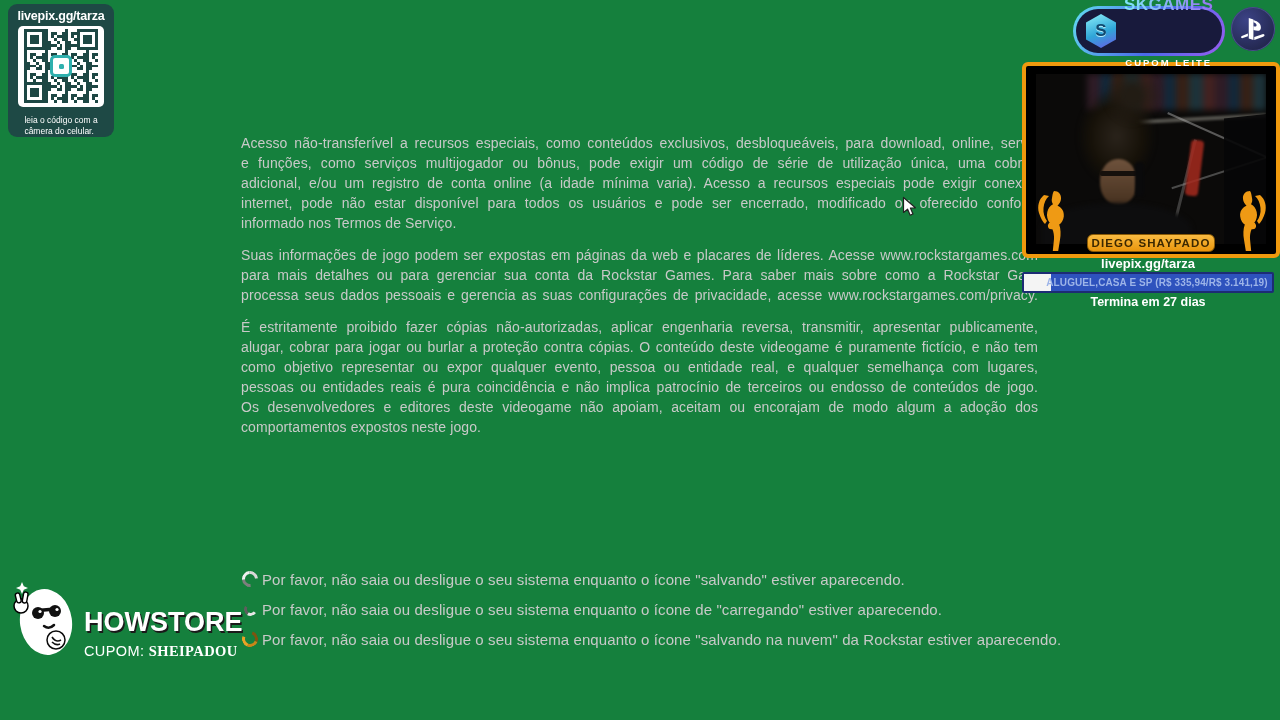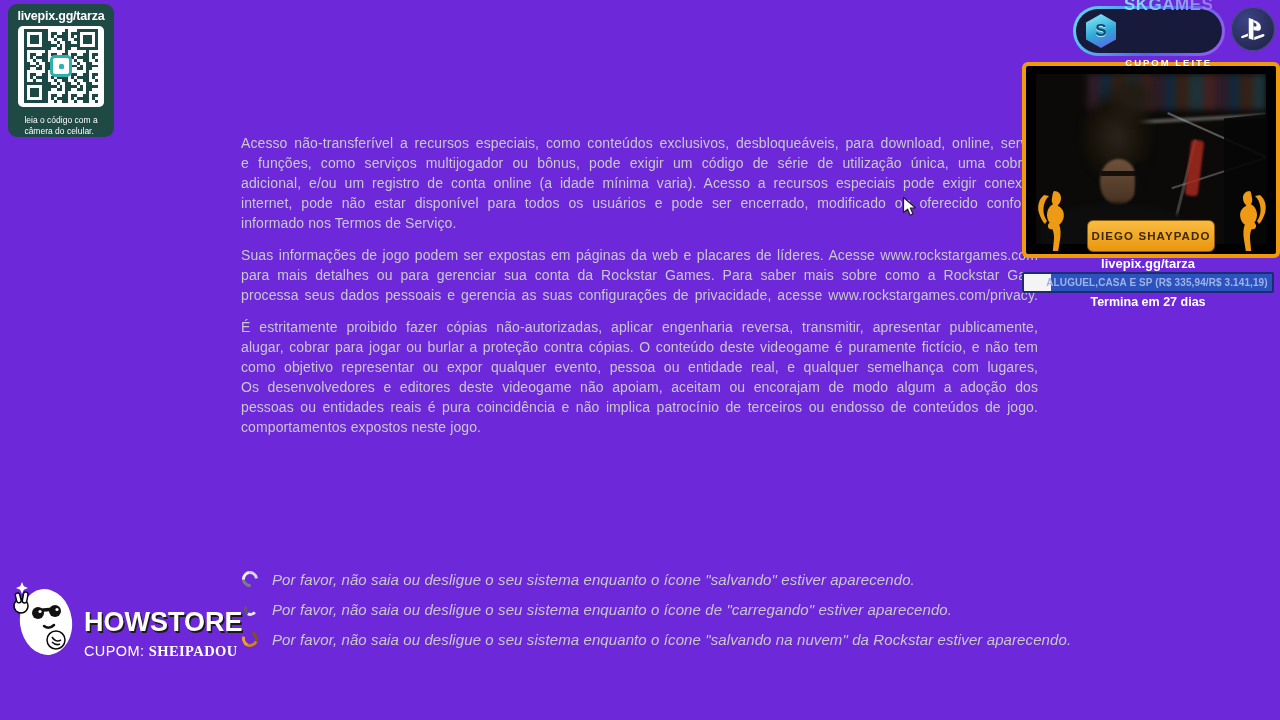--- a/index.html
+++ b/index.html
@@ -1,16 +1,16 @@
 <!DOCTYPE html>
 <html><head>
 <meta charset="utf-8">
 <style>
   html,body{margin:0;padding:0;background:#000;}
-  #stage{position:relative;width:1280px;height:720px;background:#6d28d9;overflow:hidden;
+  #stage{position:relative;width:1280px;height:720px;background:#15803d;overflow:hidden;
          font-family:"Liberation Sans","DejaVu Sans",sans-serif;}
 
   
   .qr-panel{position:absolute;left:8px;top:4px;width:106px;height:133px;background:#1e4945;
             border-radius:9px;display:flex;flex-direction:column;align-items:center;z-index:6;}
   .qr-title{color:#fff;font-size:12.5px;font-weight:700;margin-top:5px;letter-spacing:-0.2px;}
   .qr-box{width:86px;height:86px;background:#fff;border-radius:5px;margin-top:3px;position:relative;
           display:flex;align-items:center;justify-content:center;}
   .qr-box svg{display:block;}
   .qr-logo{position:absolute;left:50%;top:50%;width:16px;height:16px;transform:translate(-50%,-50%);
@@ -38,21 +38,21 @@
 
   
   .legal{position:absolute;left:241px;top:133px;width:797px;color:#c8c9c8;font-size:14px;
          letter-spacing:0.1px;z-index:1;}
   .legal .para{margin:0 0 12px 0;}
   .legal-line{height:20px;line-height:20px;overflow:hidden;text-align:justify;text-align-last:justify;white-space:normal;}
   .legal-line.last{text-align-last:left;}
 
   
   .warnings{position:absolute;left:241px;top:568px;z-index:1;}
-  .warning-row{display:flex;align-items:center;height:22px;margin-bottom:8px;gap:13px;font-style:italic;}
+  .warning-row{display:flex;align-items:center;height:22px;margin-bottom:8px;gap:3px;}
   .warning-row span{color:#c8c9c8;font-size:15px;letter-spacing:0.1px;}
   .spin-wrap{width:18px;height:18px;display:flex;align-items:center;justify-content:center;flex:0 0 auto;}
   .spin-save{width:10px;height:10px;border-radius:50%;border:3px solid transparent;
              border-left-color:#f0f0f0;border-top-color:#d8d8d8;border-bottom-color:#7e7e7e;transform:rotate(40deg);}
   .spin-load{width:7px;height:7px;border-radius:50%;border:3px solid transparent;
              border-bottom-color:#e6e6e6;border-left-color:#5e5e5e;transform:rotate(-12deg);}
   .spin-cloud{width:10px;height:10px;border-radius:50%;border:3px solid transparent;
               border-left-color:#e8a226;border-bottom-color:#c98618;border-right-color:#7e5410;transform:rotate(-25deg);}
 
   
@@ -82,21 +82,21 @@
   .hair-bun{position:absolute;left:30%;top:-4%;width:24%;height:34%;filter:blur(2px);border-radius:50%;
             background:radial-gradient(circle,#221c14 20%,rgba(10,8,5,0) 75%);}
   .face{position:absolute;left:28%;top:50%;width:16%;height:27%;border-radius:48%;
         background:linear-gradient(#6e523c,#46311f);filter:blur(1.2px);}
   .glasses{position:absolute;left:28%;top:57%;width:16%;height:5px;background:#15100c;border-radius:2px;filter:blur(0.5px);}
   .headset{position:absolute;left:43%;top:52%;width:9px;height:34px;background:#0a0a0b;border-radius:4px;filter:blur(1px);}
   .shoulders{position:absolute;left:2%;bottom:-8%;width:66%;height:32%;background:#0d0d0e;border-radius:50% 50% 0 0;filter:blur(2px);}
   .sil{position:absolute;bottom:1px;z-index:3;}
   .sil.left{left:6px;}
   .sil.right{right:4px;transform:scaleX(-1);}
-  .name-plate{position:absolute;left:50%;bottom:2px;transform:translateX(-50%);width:128px;height:32px;z-index:4;
+  .name-plate{position:absolute;left:50%;bottom:2px;transform:translateX(-50%);width:128px;height:18px;z-index:4;
               background:linear-gradient(180deg,#f9bb42,#ea960d);border:1.5px solid #8a5a06;border-radius:6px;
               display:flex;align-items:center;justify-content:center;box-sizing:border-box;}
   .name-plate span{color:#3c2800;font-size:11.5px;font-weight:800;letter-spacing:1.1px;}
 
   .cam-caption{position:absolute;left:1022px;top:256px;width:252px;text-align:center;color:#fff;
                font-size:13px;font-weight:700;z-index:5;}
   .goal-bar{position:absolute;left:1022px;top:272px;width:252px;height:21px;box-sizing:border-box;z-index:5;
             background:#2e52bd;border:2px solid #1c2c74;border-radius:2px;overflow:hidden;}
   .goal-fill{position:absolute;left:0;top:0;bottom:0;background:#f4f4f4;width:10.7%;}
   .goal-label{position:absolute;inset:0;display:flex;align-items:center;justify-content:center;
@@ -475,22 +475,22 @@
     </div>
     <div class="para">
       <div class="legal-line">Suas informações de jogo podem ser expostas em páginas da web e placares de líderes. Acesse www.rockstargames.com</div>
       <div class="legal-line">para mais detalhes ou para gerenciar sua conta da Rockstar Games. Para saber mais sobre como a Rockstar Gam</div>
       <div class="legal-line">processa seus dados pessoais e gerencia as suas configurações de privacidade, acesse www.rockstargames.com/privacy.</div>
     </div>
     <div class="para">
       <div class="legal-line">É estritamente proibido fazer cópias não-autorizadas, aplicar engenharia reversa, transmitir, apresentar publicamente,</div>
       <div class="legal-line">alugar, cobrar para jogar ou burlar a proteção contra cópias. O conteúdo deste videogame é puramente fictício, e não tem</div>
       <div class="legal-line">como objetivo representar ou expor qualquer evento, pessoa ou entidade real, e qualquer semelhança com lugares,</div>
+      <div class="legal-line">pessoas ou entidades reais é pura coincidência e não implica patrocínio de terceiros ou endosso de conteúdos de jogo.</div>
       <div class="legal-line">Os desenvolvedores e editores deste videogame não apoiam, aceitam ou encorajam de modo algum a adoção dos</div>
-      <div class="legal-line">pessoas ou entidades reais é pura coincidência e não implica patrocínio de terceiros ou endosso de conteúdos de jogo.</div>
       <div class="legal-line last">comportamentos expostos neste jogo.</div>
     </div>
   </div>
 
   <div class="warnings">
     <div class="warning-row">
       <div class="spin-wrap">
           <div class="spin-save"></div>
         </div>
       <span>Por favor, não saia ou desligue o seu sistema enquanto o ícone "salvando" estiver aparecendo.</span>

